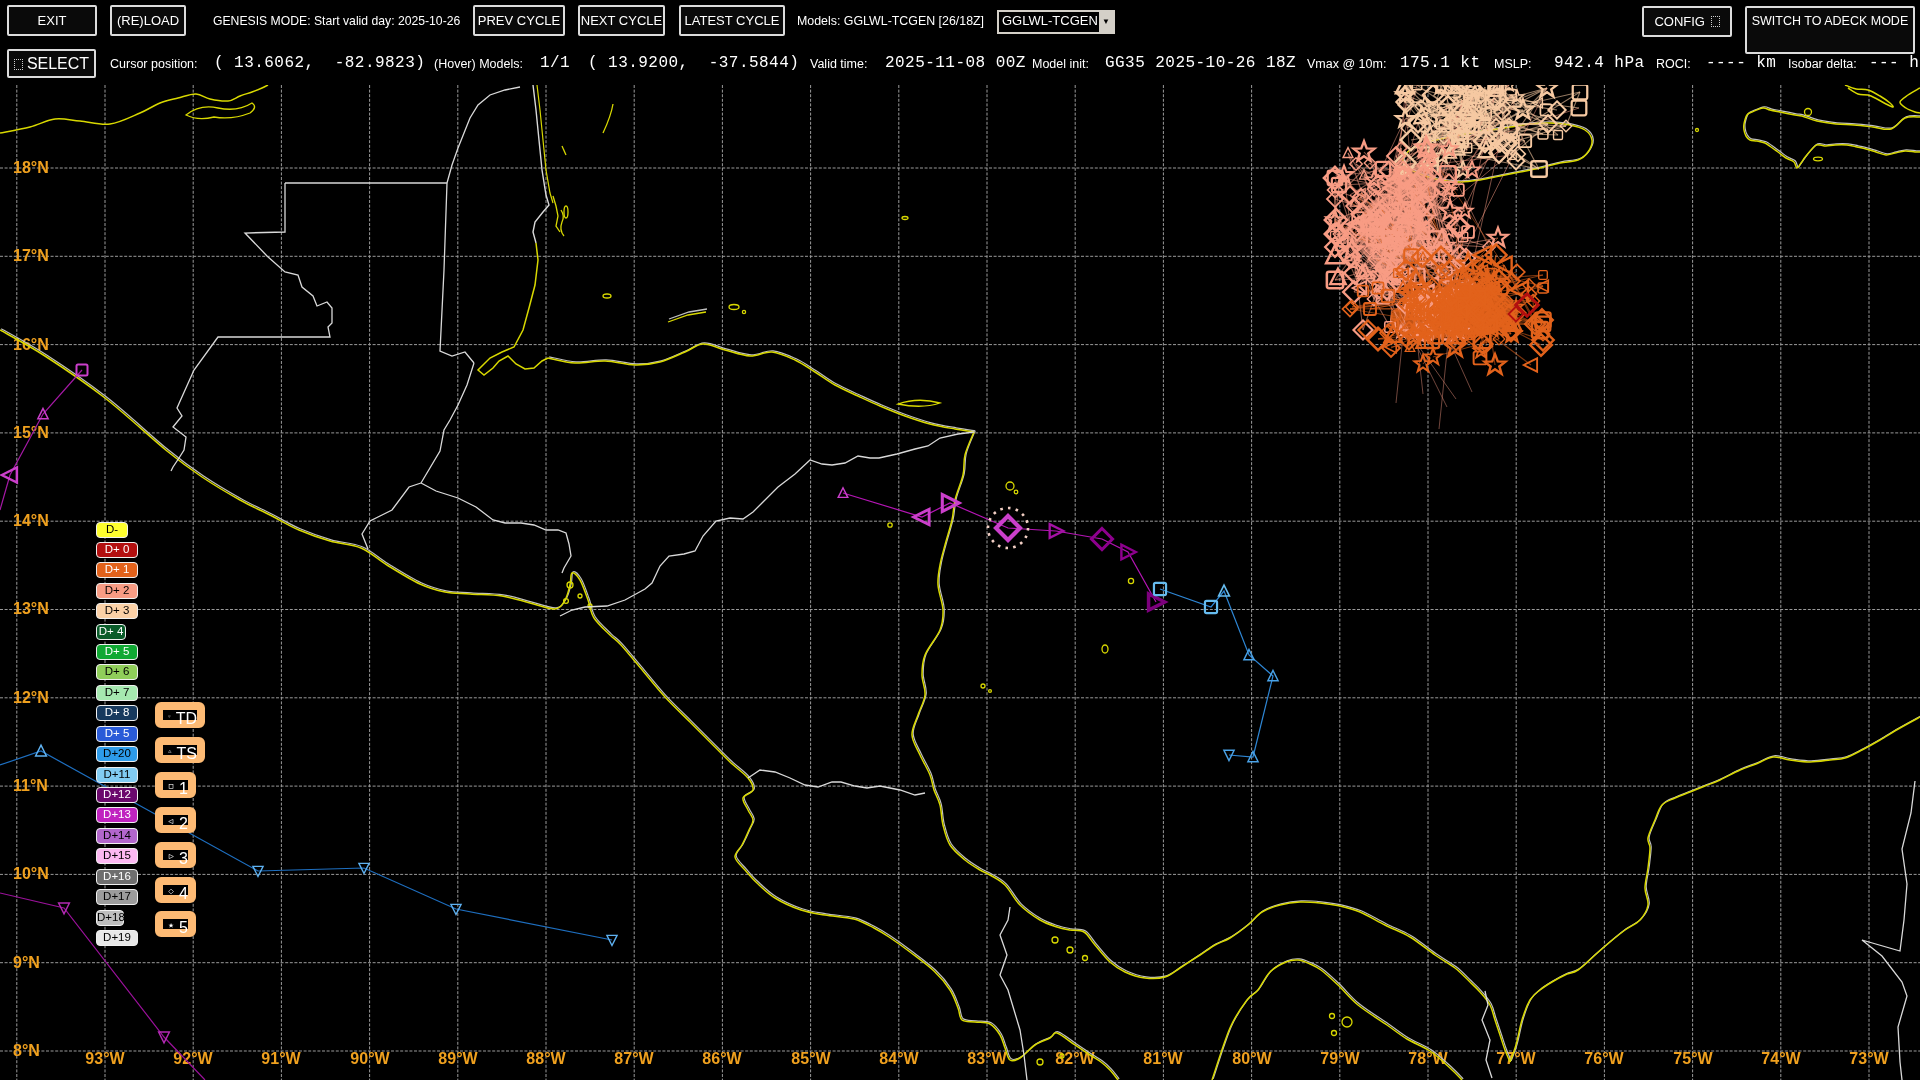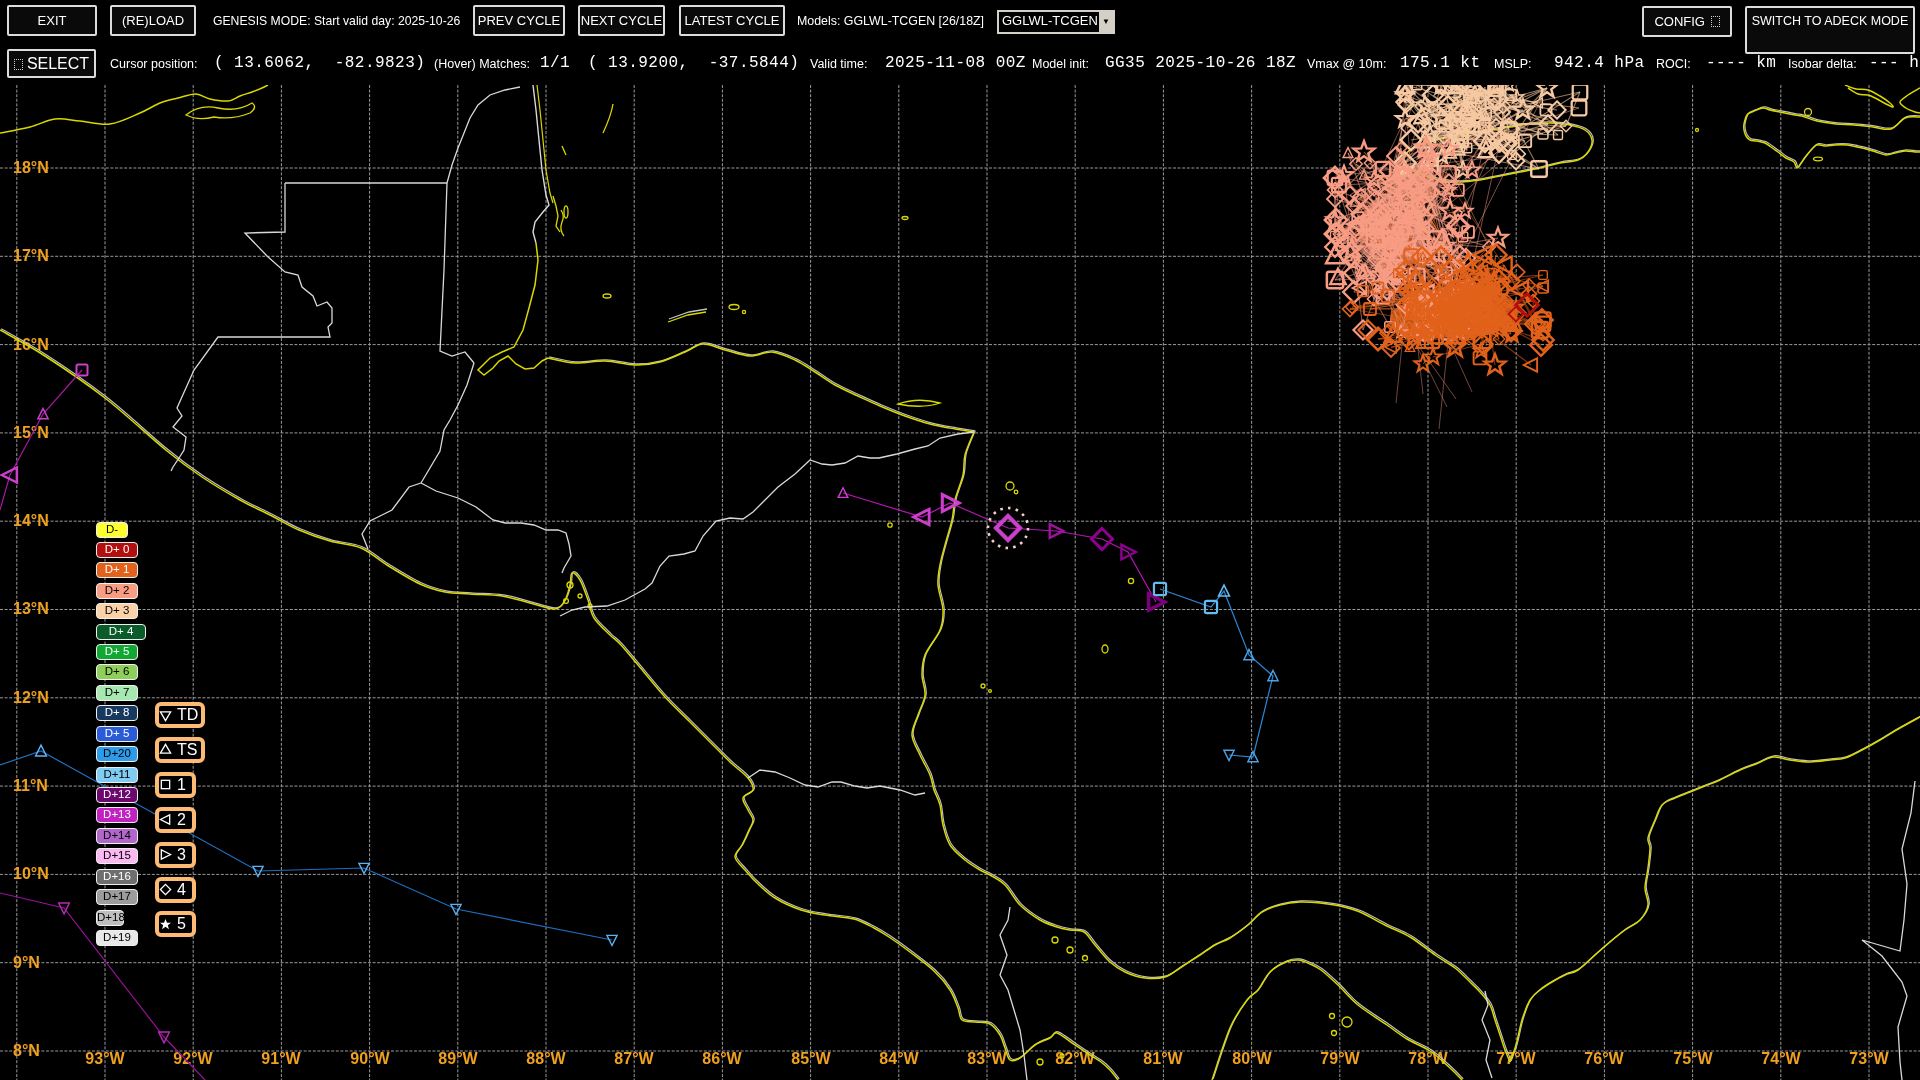--- a/index.html
+++ b/index.html
@@ -1,20 +1,20 @@
 <!DOCTYPE html>
 <html><head><meta charset="utf-8"><style>
 html,body{margin:0;padding:0;background:#000;width:1920px;height:1080px;overflow:hidden;position:relative}
 *{box-sizing:border-box}
 body{font-family:"Liberation Sans",sans-serif}
 .btn{position:absolute;background:#0a0a0a;border:2px solid #dcdcdc;border-radius:2px;color:#fff;text-align:center;white-space:nowrap}
 .lb{position:absolute;color:#fff;font-size:12.5px;white-space:pre}
 .mv{position:absolute;color:#fff;font-family:"Liberation Mono",monospace;font-size:16px;letter-spacing:0.46px;white-space:pre}
 .chip{position:absolute;left:96px;width:42px;height:16px;border:1.5px solid #f0f0f0;border-radius:4px;font-size:11.5px;text-align:center;line-height:13.5px;white-space:pre}
-.ibox{position:absolute;left:155px;background:#000;border:4px solid #fdba74;border-radius:6px;color:#fff;height:26px;font-size:16px;display:flex;align-items:center;gap:5px}
+.ibox{position:absolute;left:155px;background:#000;border:8px solid #fdba74;border-radius:6px;color:#fff;height:26px;font-size:16px;display:flex;padding-left:5px;gap:5px}
 .tofu{display:inline-block;width:9px;height:11px;border:1px dotted #cfcfcf;margin-right:4px;vertical-align:-1px}
 #mapwrap{position:absolute;left:0;top:0;width:1920px;height:1080px}
 </style></head><body>
 <div id="mapwrap"><svg id="map" width="1920" height="1080" viewBox="0 0 1920 1080">
       <defs>
         <g id="mtu">
           <path d="M0 -6.5 L6 5.5 L-6 5.5 Z"></path>
         </g>
         <g id="mtd">
           <path d="M0 6.5 L6 -5.5 L-6 -5.5 Z"></path>
@@ -1382,56 +1382,56 @@
           <use href="#mdi" stroke="#e2621b" transform="translate(1480 310) scale(1.39)"></use>
           <use href="#mtu" stroke="#e2621b" transform="translate(1456 326) scale(1.33)"></use>
           <use href="#mdi" stroke="#e2621b" transform="translate(1529 294) scale(1.00)"></use>
           <use href="#mdi" stroke="#e2621b" transform="translate(1434 314) scale(1.05)"></use>
         </g>
         <use href="#mdi" stroke="#b30f0f" fill="none" stroke-width="2" transform="translate(1527 305) scale(1.5)"></use>
         <use href="#mdi" stroke="#b30f0f" fill="none" stroke-width="1.8" transform="translate(1516 314) scale(1.0)"></use>
       </g>
     </svg></div>
 <div class="btn" style="left:7px;top:5px;width:90px;height:31px;font-size:13px;line-height:27px">EXIT</div>
-<div class="btn" style="left:110px;top:5px;width:86px;height:31px;font-size:13px;line-height:27px">(RE)LOAD</div>
+<div class="btn" style="left:110px;top:5px;width:76px;height:31px;font-size:13px;line-height:27px">(RE)LOAD</div>
 <div class="lb" style="left:213px;top:14px;font-size:12.2px">GENESIS MODE: Start valid day: 2025-10-26</div>
 <div class="btn" style="left:473px;top:5px;width:92px;height:31px;font-size:13px;line-height:27px">PREV CYCLE</div>
 <div class="btn" style="left:578px;top:5px;width:87px;height:31px;font-size:13px;line-height:27px">NEXT CYCLE</div>
 <div class="btn" style="left:679px;top:5px;width:106px;height:31px;font-size:13px;line-height:27px">LATEST CYCLE</div>
 <div class="lb" style="left:797px;top:14px;font-size:12.4px">Models: GGLWL-TCGEN [26/18Z]</div>
 <div style="position:absolute;left:997px;top:10px;width:118px;height:24px;background:#000;border:2px solid #d4d0c8;white-space:nowrap;overflow:hidden">
     <div style="position:absolute;left:3px;top:1px;color:#fff;font-size:13px;white-space:nowrap">GGLWL-TCGEN</div>
     <div style="position:absolute;right:0;top:0;width:14px;height:20px;background:#d4d0c8;color:#000;font-size:8px;text-align:center;line-height:20px">▼</div>
   </div>
 <div class="btn" style="left:1642px;top:6px;width:90px;height:31px;font-size:13px;line-height:27px">CONFIG <span class="tofu" style="margin:0 0 0 2px"></span></div>
 <div class="btn" style="left:1745px;top:6px;width:170px;height:48px;font-size:12.5px;line-height:27px">SWITCH TO ADECK MODE</div>
 <div class="btn" style="left:7px;top:49px;width:89px;height:29px;font-size:16px;line-height:25px"><span class="tofu"></span>SELECT</div>
 <div class="lb" style="left:110px;top:57px">Cursor position:</div>
-<div class="lb" style="left:434px;top:57px">(Hover) Matches:</div>
+<div class="lb" style="left:434px;top:57px">(Hover) Models:</div>
 <div class="lb" style="left:810px;top:57px">Valid time:</div>
 <div class="lb" style="left:1032px;top:57px">Model init:</div>
 <div class="lb" style="left:1307px;top:57px">Vmax @ 10m:</div>
 <div class="lb" style="left:1494px;top:57px">MSLP:</div>
 <div class="lb" style="left:1656px;top:57px">ROCI:</div>
 <div class="lb" style="left:1788px;top:57px">Isobar delta:</div>
 <div class="mv" style="left:214px;top:54px">( 13.6062,  -82.9823)</div>
 <div class="mv" style="left:540px;top:54px">1/1</div>
 <div class="mv" style="left:588px;top:54px">( 13.9200,  -37.5844)</div>
 <div class="mv" style="left:885px;top:54px">2025-11-08 00Z</div>
 <div class="mv" style="left:1105px;top:54px">GG35 2025-10-26 18Z</div>
 <div class="mv" style="left:1400px;top:54px">175.1 kt</div>
 <div class="mv" style="left:1554px;top:54px">942.4 hPa</div>
 <div class="mv" style="left:1706px;top:54px">---- km</div>
 <div class="mv" style="left:1869px;top:54px">--- hPa</div>
 <div class="chip" style="top:521.5px;width:32px;background:#ffff2e;color:#000">D-</div>
 <div class="chip" style="top:541.9px;width:42px;background:#b30f0f;color:#fff">D+ 0</div>
 <div class="chip" style="top:562.3px;width:42px;background:#e2621b;color:#fff">D+ 1</div>
 <div class="chip" style="top:582.8px;width:42px;background:#f89c84;color:#000">D+ 2</div>
 <div class="chip" style="top:603.2px;width:42px;background:#fbd1a7;color:#000">D+ 3</div>
-<div class="chip" style="top:623.6px;width:50px;background:#0a5c2a;color:#fff">D+ 4</div>
+<div class="chip" style="top:623.6px;width:30px;background:#0a5c2a;color:#fff">D+ 4</div>
 <div class="chip" style="top:644.0px;width:42px;background:#10a833;color:#fff">D+ 5</div>
 <div class="chip" style="top:664.4px;width:42px;background:#90ce5a;color:#000">D+ 6</div>
 <div class="chip" style="top:684.9px;width:42px;background:#a6e9b0;color:#000">D+ 7</div>
 <div class="chip" style="top:705.3px;width:42px;background:#17395e;color:#fff">D+ 8</div>
 <div class="chip" style="top:725.7px;width:42px;background:#2a5bd8;color:#fff">D+ 5</div>
 <div class="chip" style="top:746.1px;width:42px;background:#2d9bea;color:#000">D+20</div>
 <div class="chip" style="top:766.5px;width:42px;background:#81ccf3;color:#000">D+11</div>
 <div class="chip" style="top:787.0px;width:42px;background:#6b096d;color:#fff">D+12</div>
 <div class="chip" style="top:807.4px;width:42px;background:#c023c0;color:#fff">D+13</div>
 <div class="chip" style="top:827.8px;width:42px;background:#b266cc;color:#000">D+14</div>

